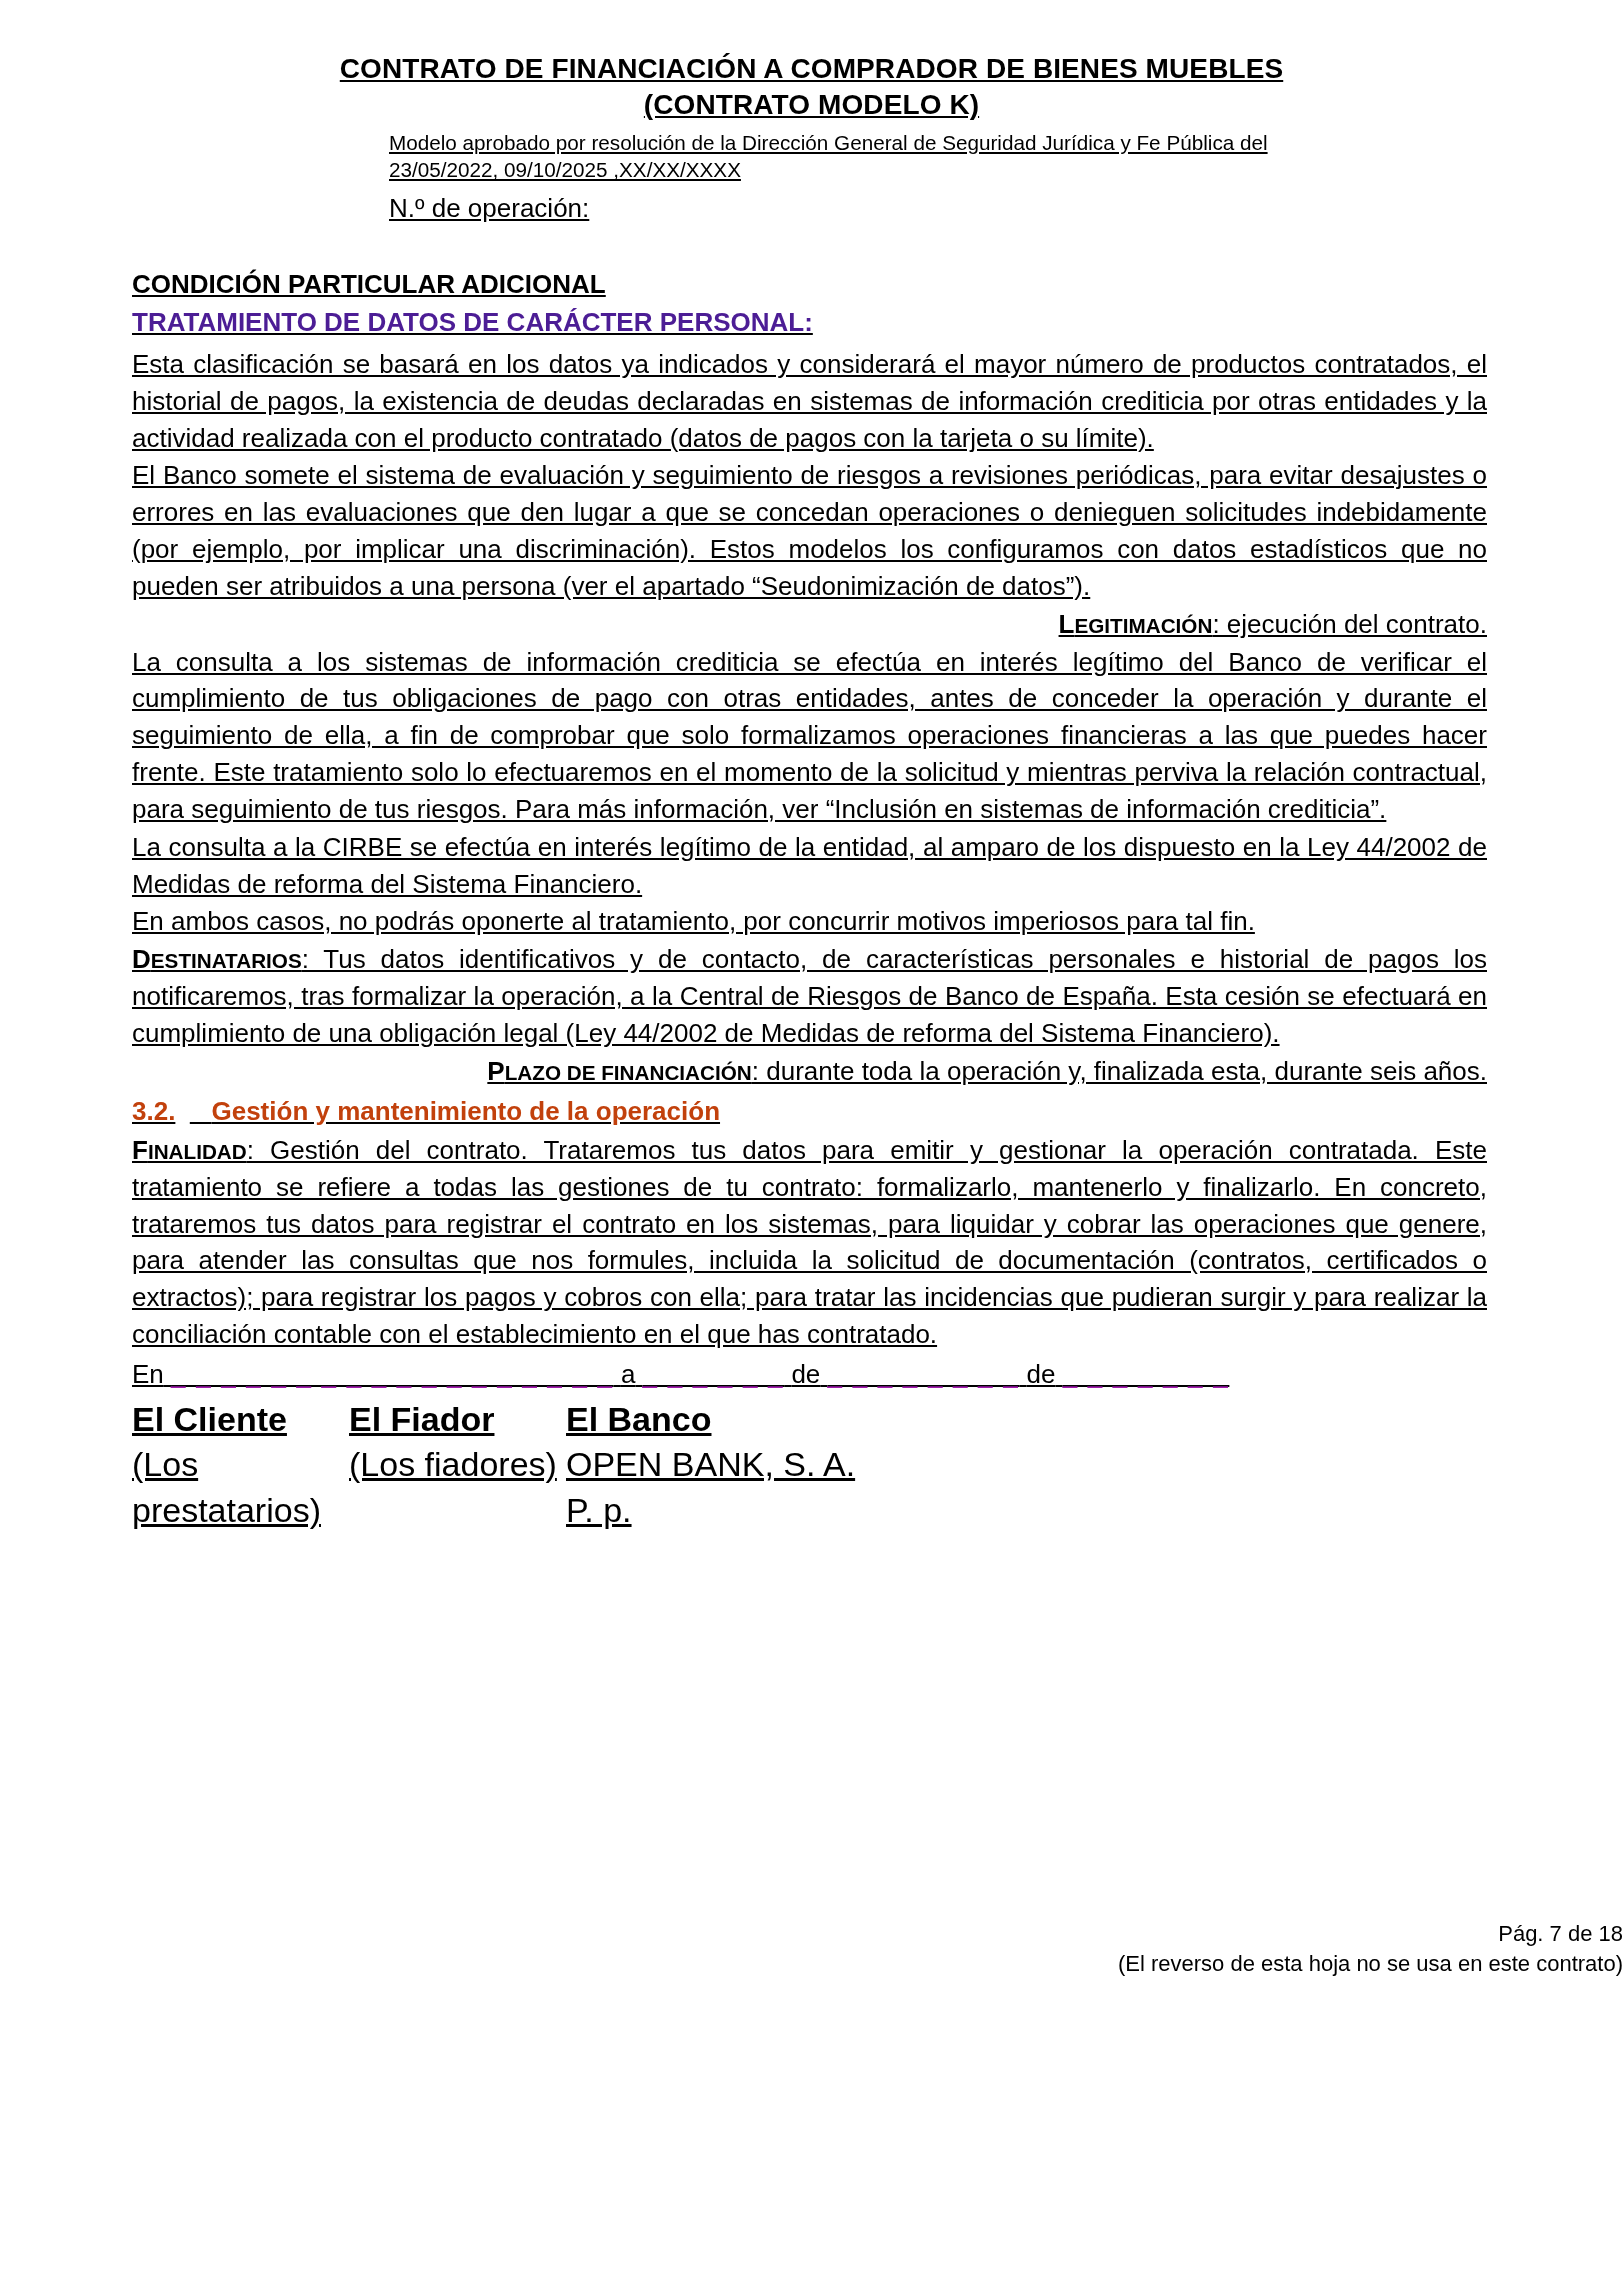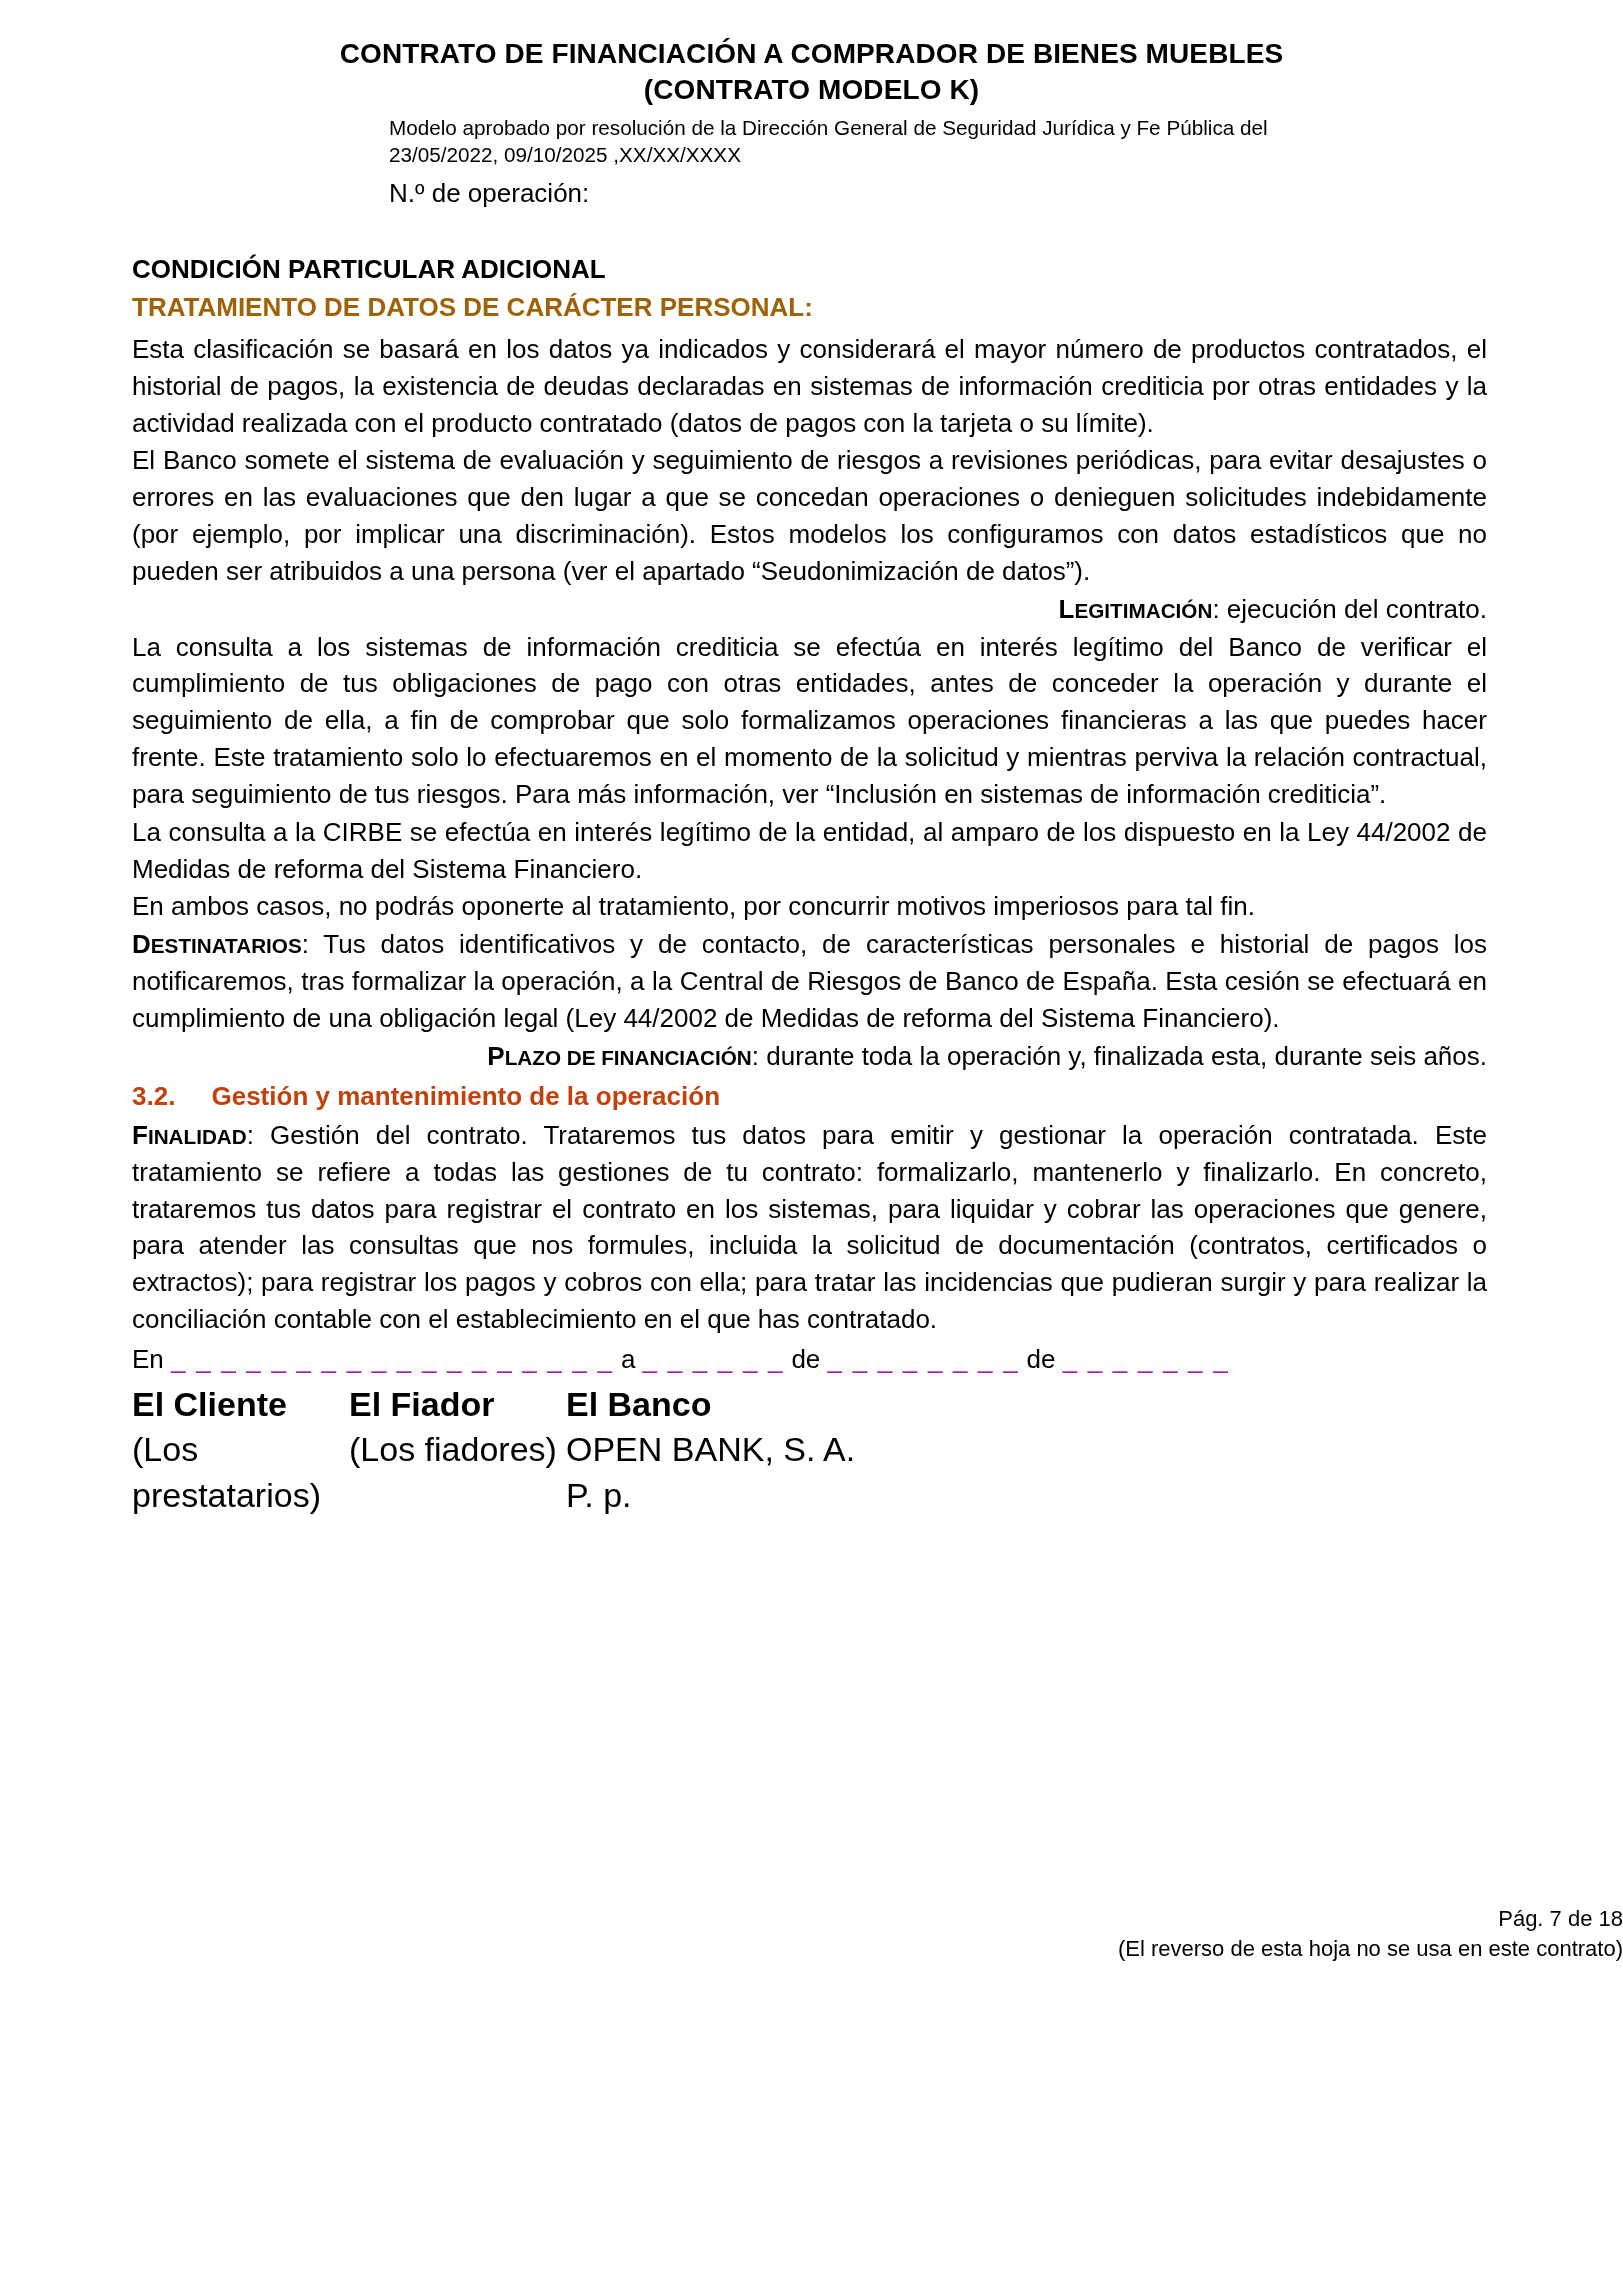--- a/index.html
+++ b/index.html
@@ -9,24 +9,25 @@
     background: #ffffff;
   }
   body {
     font-family: "Liberation Sans", sans-serif;
     color: #000000;
   }
   .page {
     position: relative;
     width: 1623px;
     height: 2014px;
-    margin: 0 auto;
+    margin: 15px auto;
     background: #ffffff;
     box-sizing: border-box;
     overflow: hidden;
+    text-decoration: underline;
   }
 
   
   .header {
     padding-top: 36px;
   }
   .doc-title {
     font-size: 28px;
     font-weight: bold;
     text-align: center;
@@ -62,21 +63,21 @@
   .spacer-lg { height: 43px; }
 
   h2.section-head {
     font-size: 26px;
     font-weight: bold;
     margin: 0 0 3.3px 0;
     line-height: 1.30;
     color: #000000;
   }
   h2.section-head.gray {
-    color: #a16207;
+    color: #4c1d95;
     margin-bottom: 6.6px;
   }
 
   p.para {
     font-size: 26px;
     line-height: 1.42;
     text-align: justify;
     margin: 0 0 0.8px 0;
     hyphens: none;
   }

